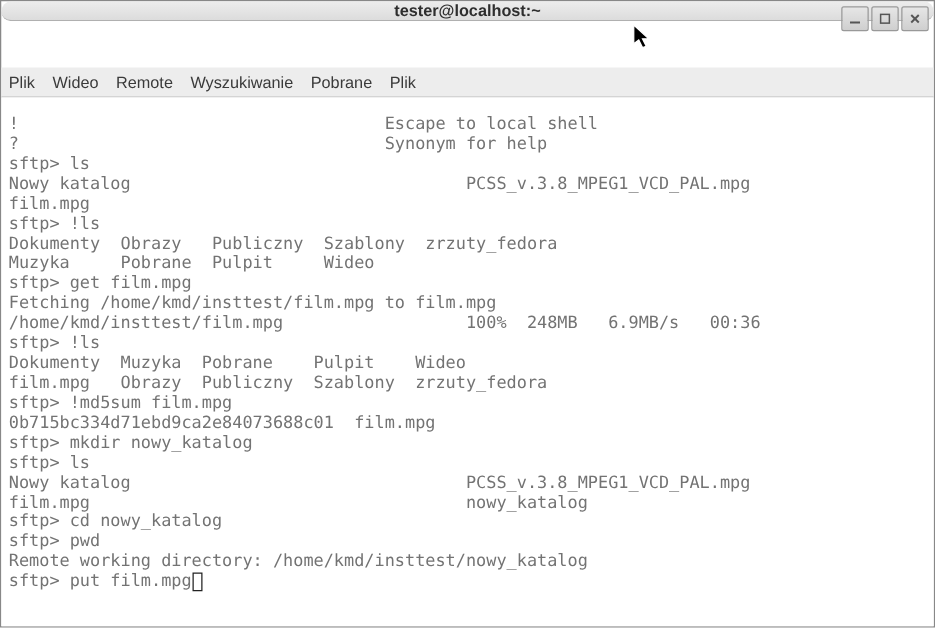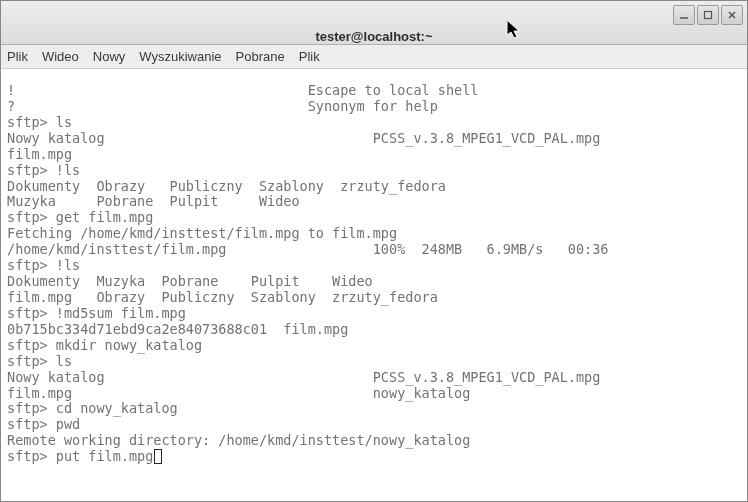--- a/index.html
+++ b/index.html
@@ -5,26 +5,27 @@
   * { margin: 0; padding: 0; box-sizing: border-box; }
   body {
     font-family: sans-serif;
     background: #fff;
     width: 748px;
     height: 502px;
     overflow: hidden;
     border: 1px solid #888;
   }
   .titlebar {
-    height: 44px;
+    height: 16px;
     background: linear-gradient(to bottom, #ededed 0%, #dcdcdc 100%);
     border-bottom: 1px solid #b0b0b0;
     display: flex;
     align-items: flex-end;
     position: relative;
+    border-radius: 15px;
   }
   .title {
     flex: 1;
     text-align: center;
     font-size: 13px;
     font-weight: bold;
     color: #2e2e2e;
   }
   .window-controls {
     position: absolute;
@@ -50,20 +51,21 @@
   .menubar {
     height: 24px;
     background: #ededed;
     border-bottom: 1px solid #ccc;
     display: flex;
     align-items: center;
     padding: 0 6px;
     gap: 14px;
     font-size: 13px;
     color: #3a3a3a;
+    margin-top: 37px;
   }
   .menu-item { cursor: pointer; }
   .terminal {
     background: #fff;
     color: #737373;
     font-family: "DejaVu Sans Mono", "Liberation Mono", monospace;
     font-size: 13.5px;
     line-height: 1.18;
     padding: 14px 6px;
     white-space: pre;
@@ -106,21 +108,21 @@
           <line x1="2" y1="2" x2="8" y2="8" stroke="#555" stroke-width="1.5"></line>
           <line x1="8" y1="2" x2="2" y2="8" stroke="#555" stroke-width="1.5"></line>
         </svg>
     </div>
   </div>
 </div>
 
 <div class="menubar">
   <span class="menu-item">Plik</span>
   <span class="menu-item">Wideo</span>
-  <span class="menu-item">Nowy</span>
+  <span class="menu-item">Remote</span>
   <span class="menu-item">Wyszukiwanie</span>
   <span class="menu-item">Pobrane</span>
   <span class="menu-item">Plik</span>
 </div>
 
 <div class="terminal"><span>!                                    Escape to local shell</span>
 <span>?                                    Synonym for help</span>
 <span>sftp&gt; ls</span>
 <span>Nowy katalog                                 PCSS_v.3.8_MPEG1_VCD_PAL.mpg</span>
 <span>film.mpg</span>

